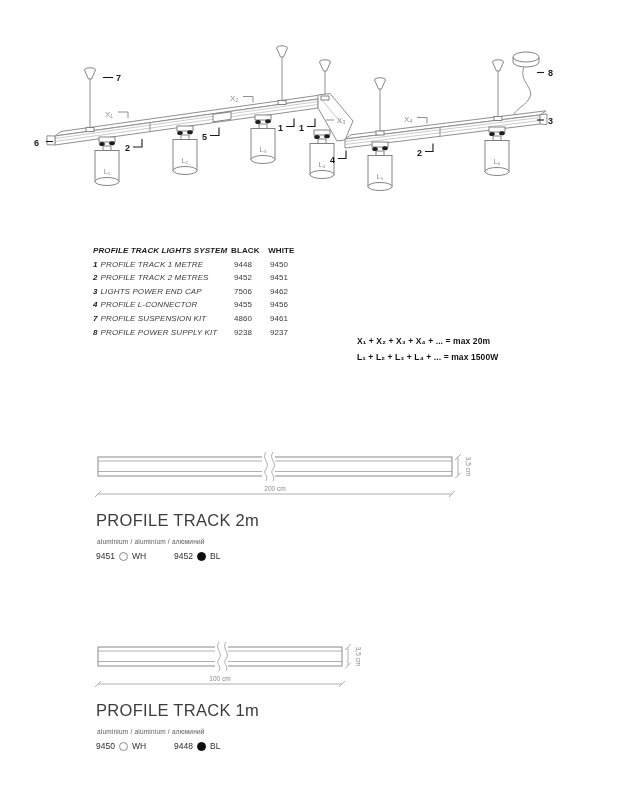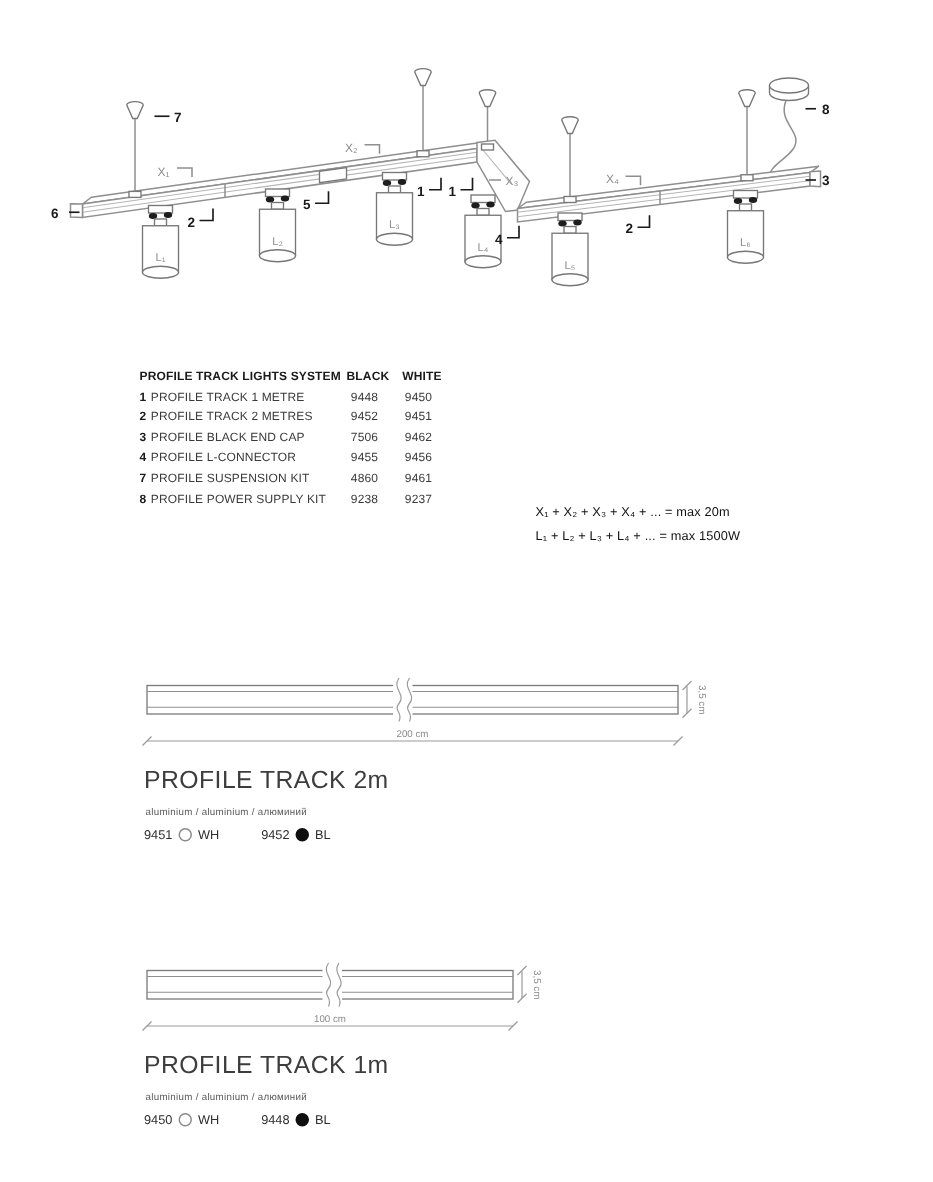--- a/index.html
+++ b/index.html
@@ -19,28 +19,28 @@
   .knob{fill:#1d1d1d;stroke:none;}
   .leader{stroke:#1a1a1a;stroke-width:1.1;fill:none;}
   .numlbl{font-size:9px;font-weight:bold;fill:#1a1a1a;}
   .seglbl{font-size:8px;fill:#8f8f8f;}
   .lightlbl{font-size:7.5px;fill:#8f8f8f;}
 
   
   .table{position:absolute;left:93px;top:244px;width:210px;font-size:8px;letter-spacing:.1px;}
   .trow{display:flex;height:13.6px;line-height:13.6px;align-items:center;}
   .thead{font-weight:bold;color:#1a1a1a;}
-  .tname{flex:0 0 132px;white-space:nowrap;color:#3a3a3a;}
+  .tname{flex:0 0 132px;white-space:nowrap;color:#3a3a3a;font-style:italic;}
   .thead .tname{color:#1a1a1a;}
   .tnum{font-weight:bold;color:#1a1a1a;margin-right:3px;}
   .tcode{flex:0 0 36px;text-align:center;color:#3a3a3a;}
   .thead .tcode{color:#1a1a1a;}
 
   
-  .formulas{position:absolute;left:357px;top:336px;font-size:8.5px;font-weight:normal;color:#111;}
+  .formulas{position:absolute;left:357px;top:336px;font-size:8.5px;font-weight:bold;color:#111;}
   .formulas div{margin-bottom:6px;white-space:nowrap;letter-spacing:.1px;}
 
   
   .ptitle{position:absolute;left:96px;font-size:16.5px;color:#3d3d3d;letter-spacing:.3px;white-space:nowrap;}
   .pmat{position:absolute;left:97px;font-size:6.5px;color:#5a5a5a;letter-spacing:.2px;white-space:nowrap;}
   .pvar{position:absolute;left:96px;display:flex;align-items:center;font-size:8.5px;color:#2e2e2e;}
   .pvar .code{margin-right:4px;}
   .sw{width:9px;height:9px;border-radius:50%;box-sizing:border-box;display:inline-block;margin-right:4px;}
   .sw.wh{border:1px solid #8a8a8a;background:#fff;}
   .sw.bl{background:#0f0f0f;border:1px solid #0f0f0f;}
@@ -207,21 +207,21 @@
     <div class="tname"><span class="tnum">1</span><span>PROFILE TRACK 1 METRE</span></div>
     <div class="tcode">9448</div>
     <div class="tcode">9450</div>
   </div>
   <div class="trow">
     <div class="tname"><span class="tnum">2</span><span>PROFILE TRACK 2 METRES</span></div>
     <div class="tcode">9452</div>
     <div class="tcode">9451</div>
   </div>
   <div class="trow">
-    <div class="tname"><span class="tnum">3</span><span>PROFILE BLACK END CAP</span></div>
+    <div class="tname"><span class="tnum">3</span><span>LIGHTS POWER END CAP</span></div>
     <div class="tcode">7506</div>
     <div class="tcode">9462</div>
   </div>
   <div class="trow">
     <div class="tname"><span class="tnum">4</span><span>PROFILE L-CONNECTOR</span></div>
     <div class="tcode">9455</div>
     <div class="tcode">9456</div>
   </div>
   <div class="trow">
     <div class="tname"><span class="tnum">7</span><span>PROFILE SUSPENSION KIT</span></div>

